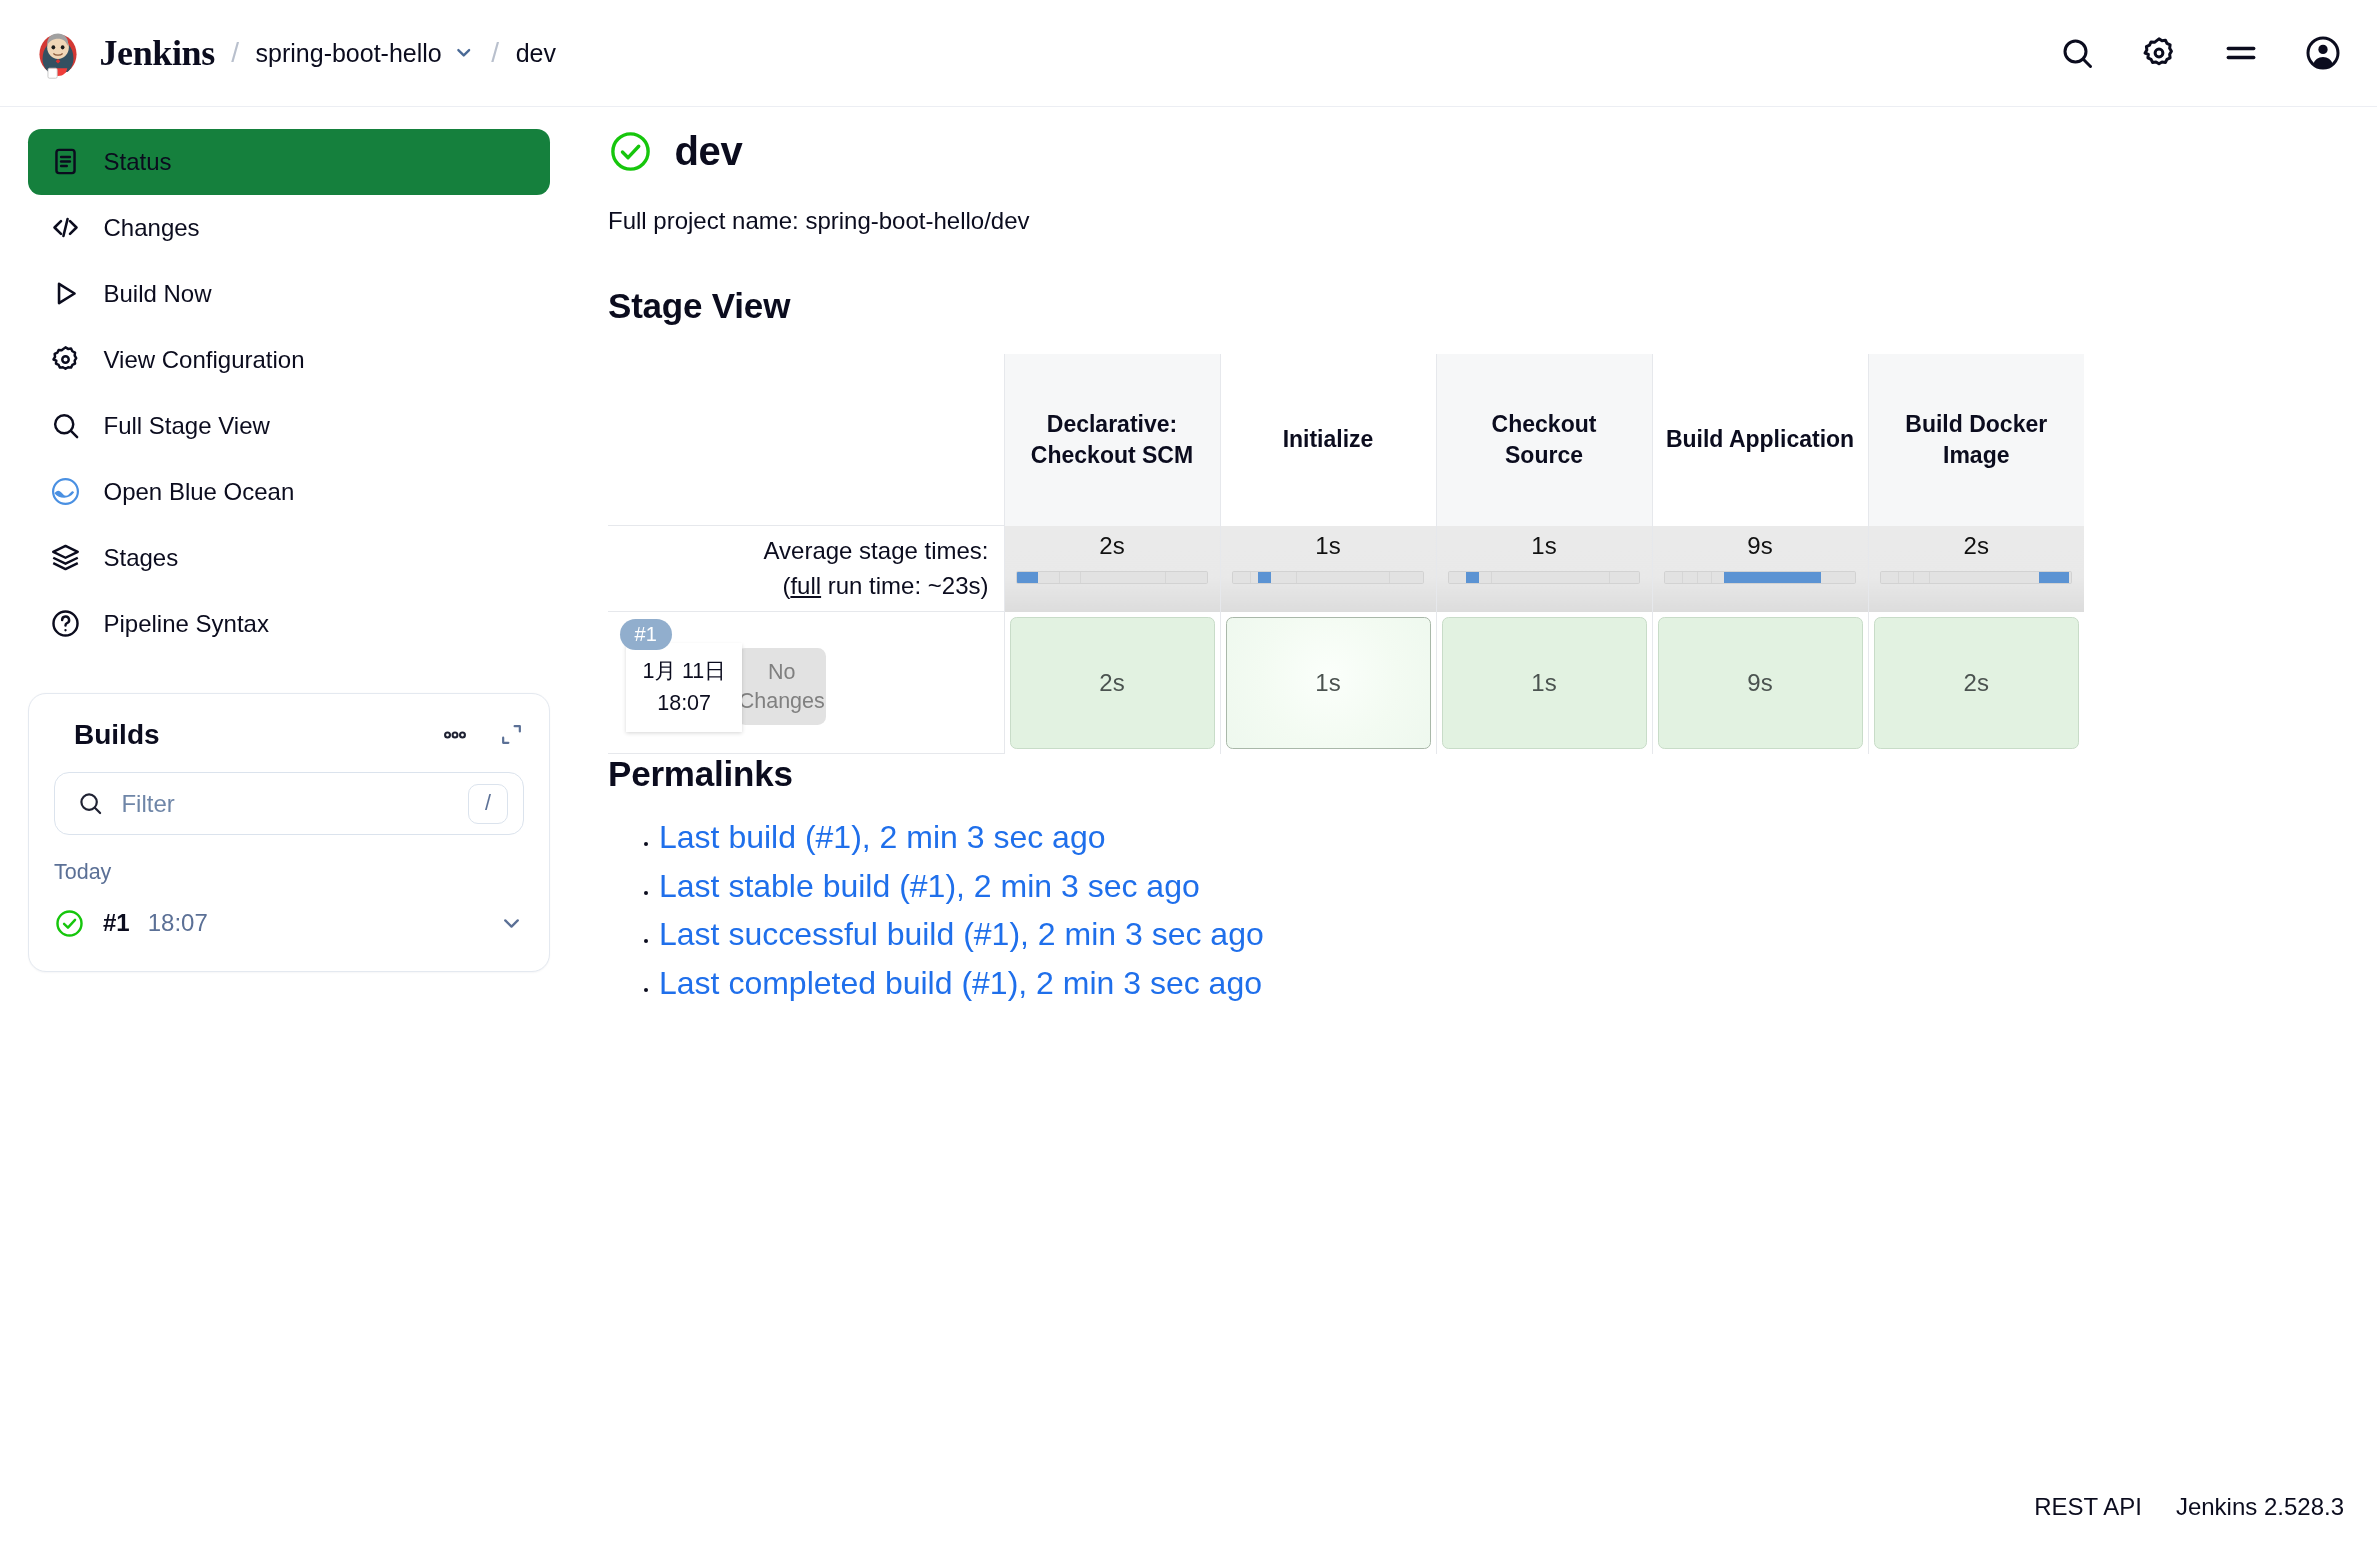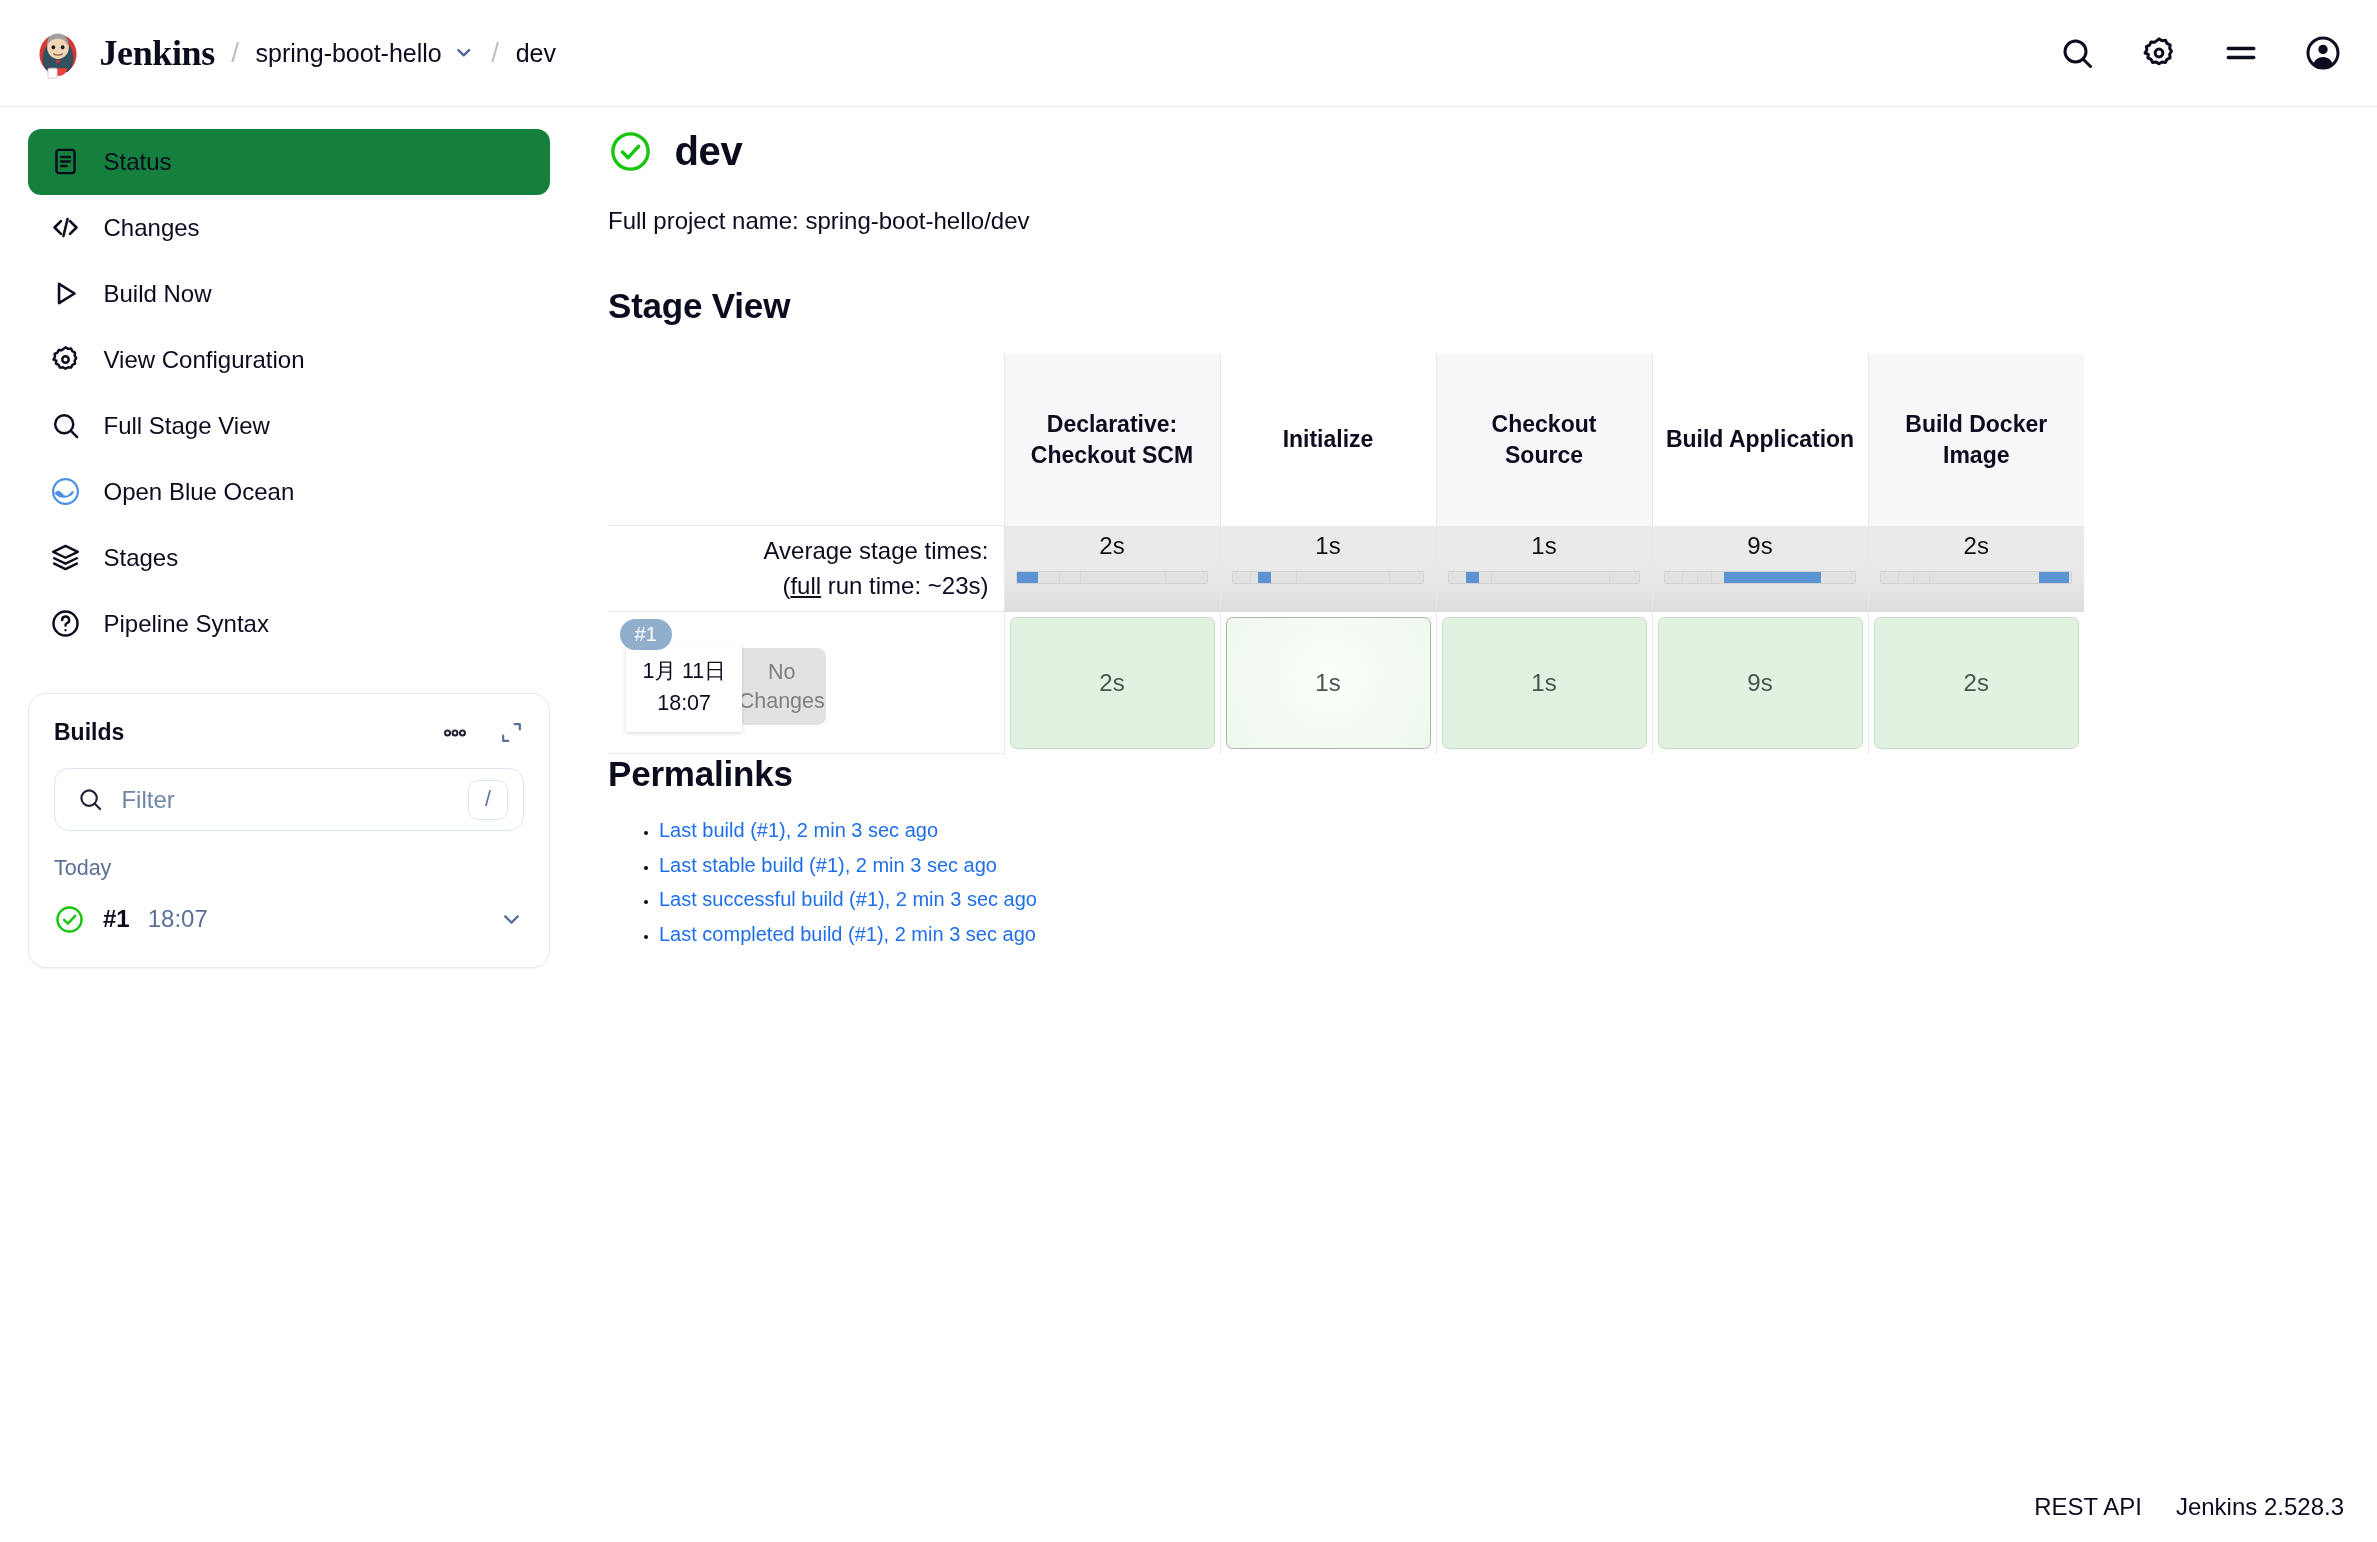--- a/index.html
+++ b/index.html
@@ -61,21 +61,21 @@
   
   .builds-card {
     margin-top: 36px;
     border: 1.7px solid #e4e9f0;
     border-radius: 18px;
     background: #fff;
     padding: 25px 25px 23px 25px;
     box-shadow: 0 0.8px 1.7px rgba(20,30,60,.04);
   }
   .builds-head { display:flex; align-items:center; }
-  .builds-title { font-size: 23px; font-weight: 700; }
+  .builds-title { font-size: 28px; font-weight: 700; margin-left: 20px; }
   .builds-head-actions { margin-left:auto; display:flex; align-items:center; gap: 30px; }
   .dots-icon { width: 28px; height: 28px; color:#1f2233; cursor:pointer;}
   .expand-icon { width: 25px; height: 25px; color:#5b7096; cursor:pointer;}
 
   .filter-wrap {
     margin-top: 21.5px;
     position: relative;
     height: 63px;
     border: 1.7px solid #dbe3ed;
     border-radius: 15px;
@@ -239,21 +239,21 @@
     background: radial-gradient(circle at 50% 45%, #fbfffb 0%, #f3fbf2 55%, #eef8ee 100%);
     border-color:#a9b8a9;
   }
 
   
   .permalinks { }
   .pl-list { margin: 25px 0 0 0; padding-left: 51px; }
   .pl-list li { margin-bottom: 11.6px; }
   .pl-list li::marker { color:#0b0c1e; }
   .pl-link {
-    color:#1f6feb; font-size: 20px; text-decoration: none; cursor:pointer;
+    color:#1f6feb; font-size: 32px; text-decoration: none; cursor:pointer;
   }
 
   
   .footer {
     position:absolute; right: 33px; bottom: 21.5px;
     display:flex; align-items:center; gap: 34px;
     font-size: 24px; color:#0b0c1e;
   }
   .footer a { color:#0b0c1e; text-decoration:none; cursor:pointer; }
 </style>

